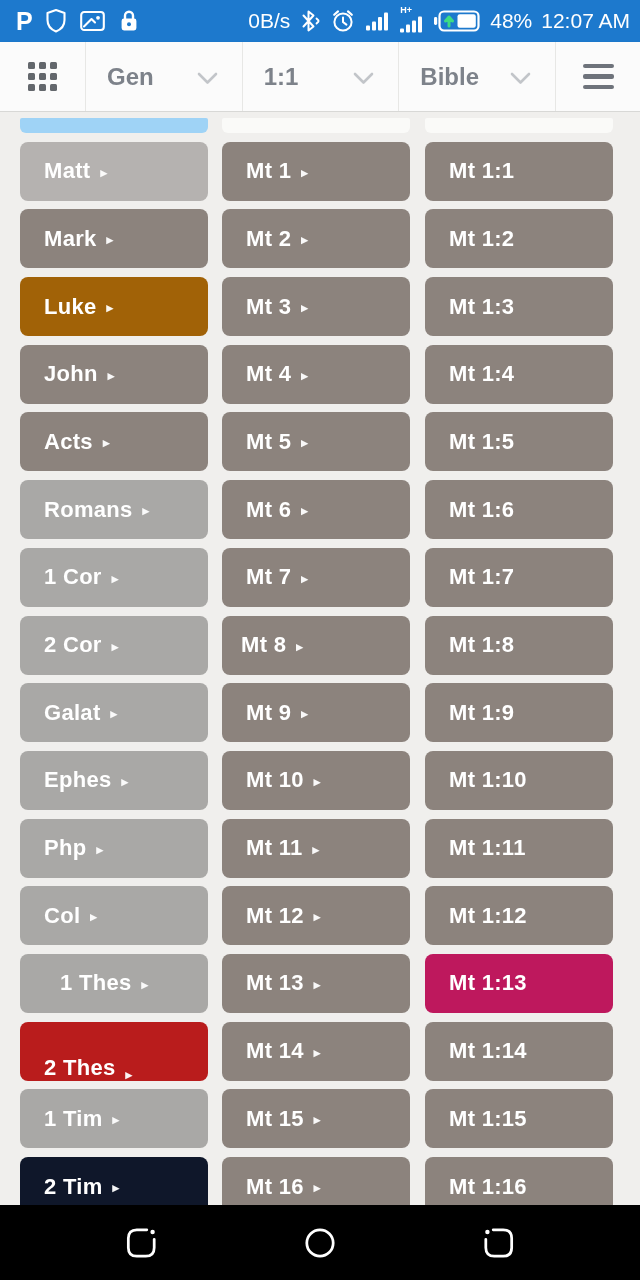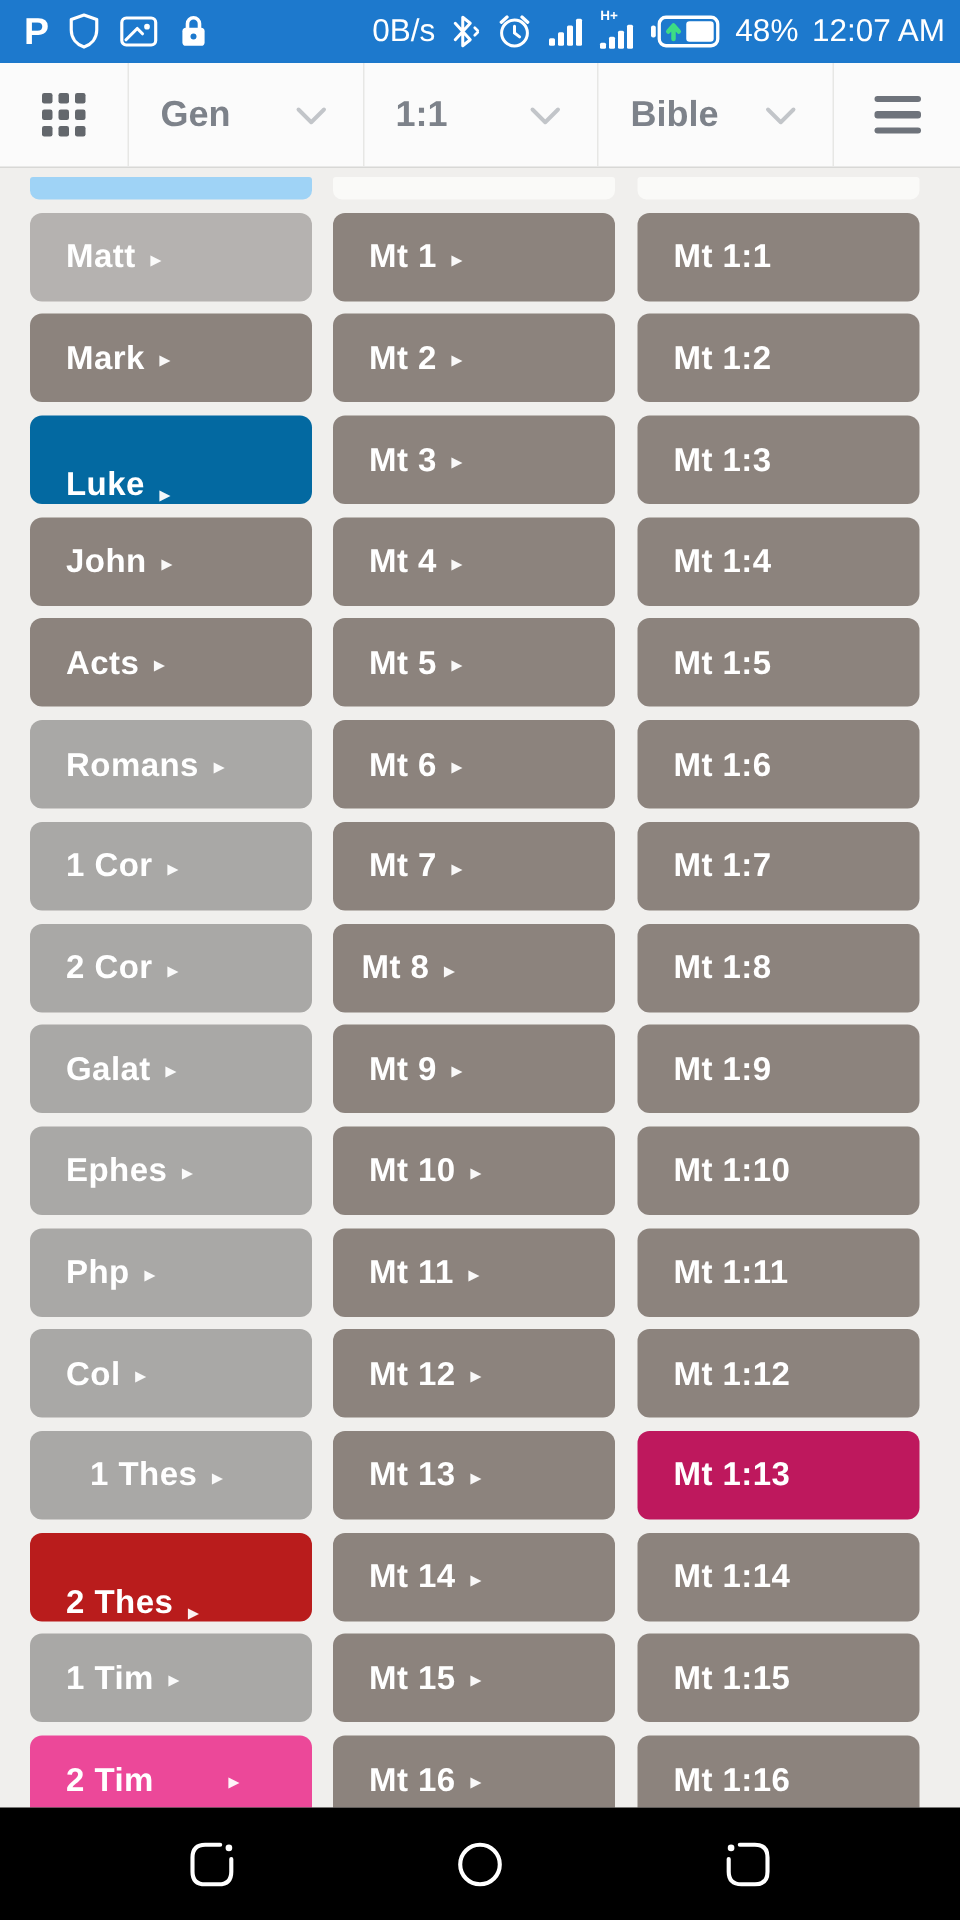--- a/index.html
+++ b/index.html
@@ -165,21 +165,21 @@
     <div class="col col-books" id="col-books">
         <div class="partial-top" style="background: rgb(159, 211, 246);"></div>
         <div class="cell-btn" style="background: rgb(181, 178, 176);">
           <span>Matt</span>
           <span class="arrow">▸</span>
         </div>
         <div class="cell-btn" style="background: rgb(140, 131, 125);">
           <span>Mark</span>
           <span class="arrow">▸</span>
         </div>
-        <div class="cell-btn" style="background: #0369a1; align-items: flex-end;">
+        <div class="cell-btn" style="background: #a16207;">
           <span>Luke</span>
           <span class="arrow">▸</span>
         </div>
         <div class="cell-btn" style="background: rgb(140, 131, 125);">
           <span>John</span>
           <span class="arrow">▸</span>
         </div>
         <div class="cell-btn" style="background: rgb(140, 131, 125);">
           <span>Acts</span>
           <span class="arrow">▸</span>
@@ -217,21 +217,21 @@
           <span class="arrow">▸</span>
         </div>
         <div class="cell-btn" style="background: #b91c1c; align-items: flex-end;">
           <span>2 Thes</span>
           <span class="arrow">▸</span>
         </div>
         <div class="cell-btn" style="background: rgb(169, 168, 166);">
           <span>1 Tim</span>
           <span class="arrow">▸</span>
         </div>
-        <div class="cell-btn" style="background: #ec4899; gap: 40px;">
+        <div class="cell-btn" style="background: #0f172a;">
           <span>2 Tim</span>
           <span class="arrow">▸</span>
         </div>
         <div class="cell-btn" style="background: rgb(169, 168, 166);"></div>
       </div>
     <div class="col col-chapters" id="col-chapters">
         <div class="partial-top" style="background: rgb(250, 250, 248);"></div>
         <div class="cell-btn" style="background: rgb(140, 131, 125);">
           <span>Mt 1</span>
           <span class="arrow">▸</span>

